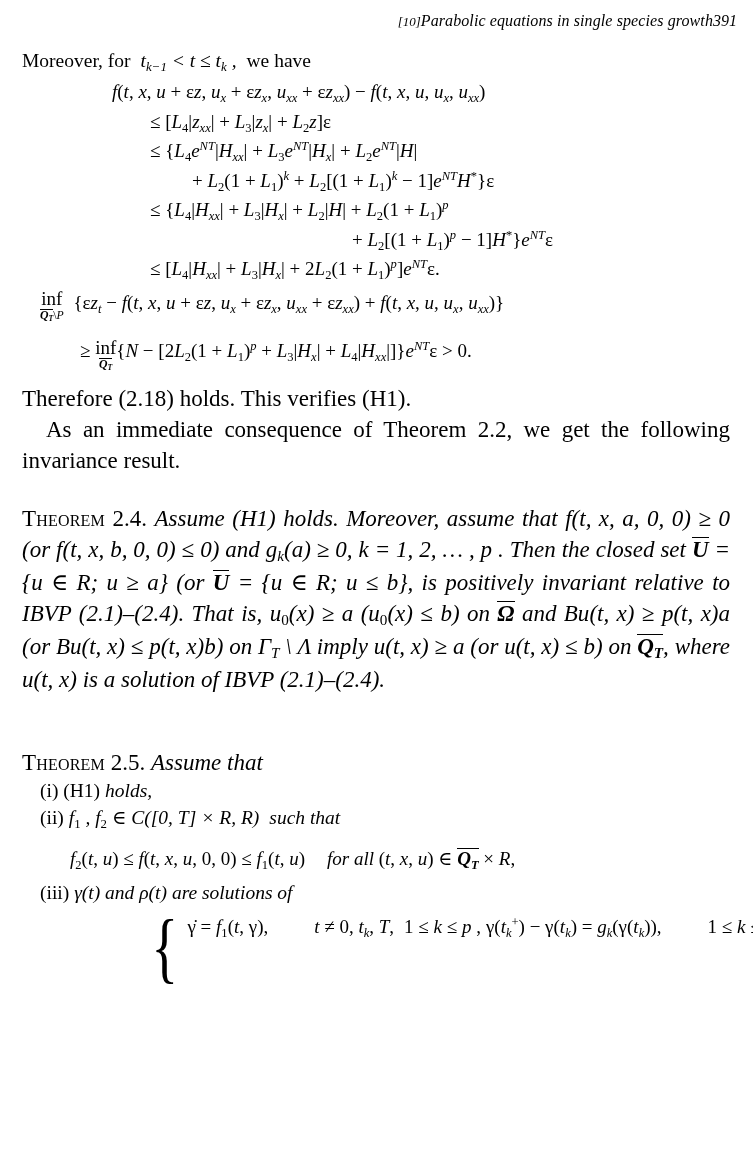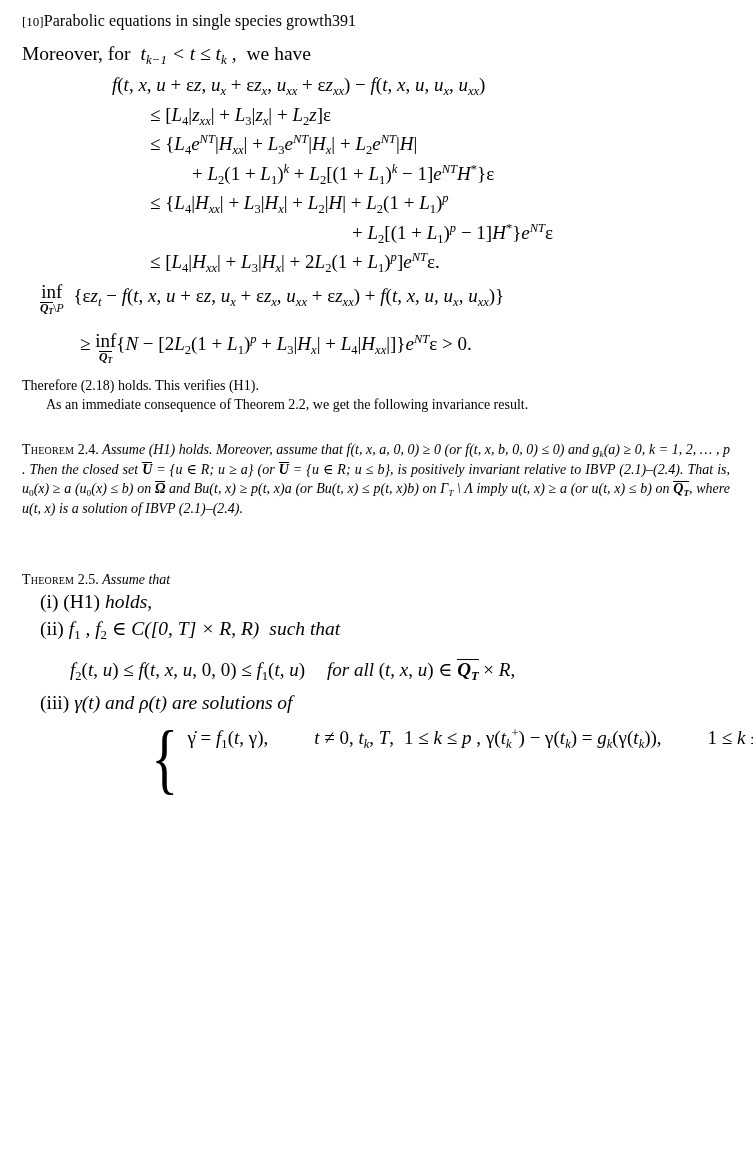--- a/index.html
+++ b/index.html
@@ -15,40 +15,41 @@
   }
   .page {
     position: absolute;
     inset: 0;
     padding: 0;
   }
 
   
   .runhead {
     position: absolute;
-    top: 12px; left: 22px; right: 22px;
+    top: 12px; left: 22px; right: 16px;
     height: 22px;
     display: flex;
     align-items: baseline;
-    justify-content: flex-start;
+    justify-content: flex-end;
     font-size: 15px;
+    font-style: italic;
   }
   .runhead .folio { font-size: 13px; }
   .runhead .title { font-size: 16px; letter-spacing: .1px; }
   .runhead .pageno { font-size: 16px; }
 
   
   .col {
     position: absolute;
-    top: 41px; left: 22px;
+    top: 48px; left: 22px;
     width: 708px;
   }
 
   .para {
-    font-size: 14px;
+    font-size: 23px;
     line-height: 1.36;
     text-align: justify;
     text-justify: inter-word;
   }
   .para.noindent { text-indent: 0; }
   .para.indent { text-indent: 24px; }
 
   .lead { font-size: 19.5px; line-height: 1.36; }
 
   

